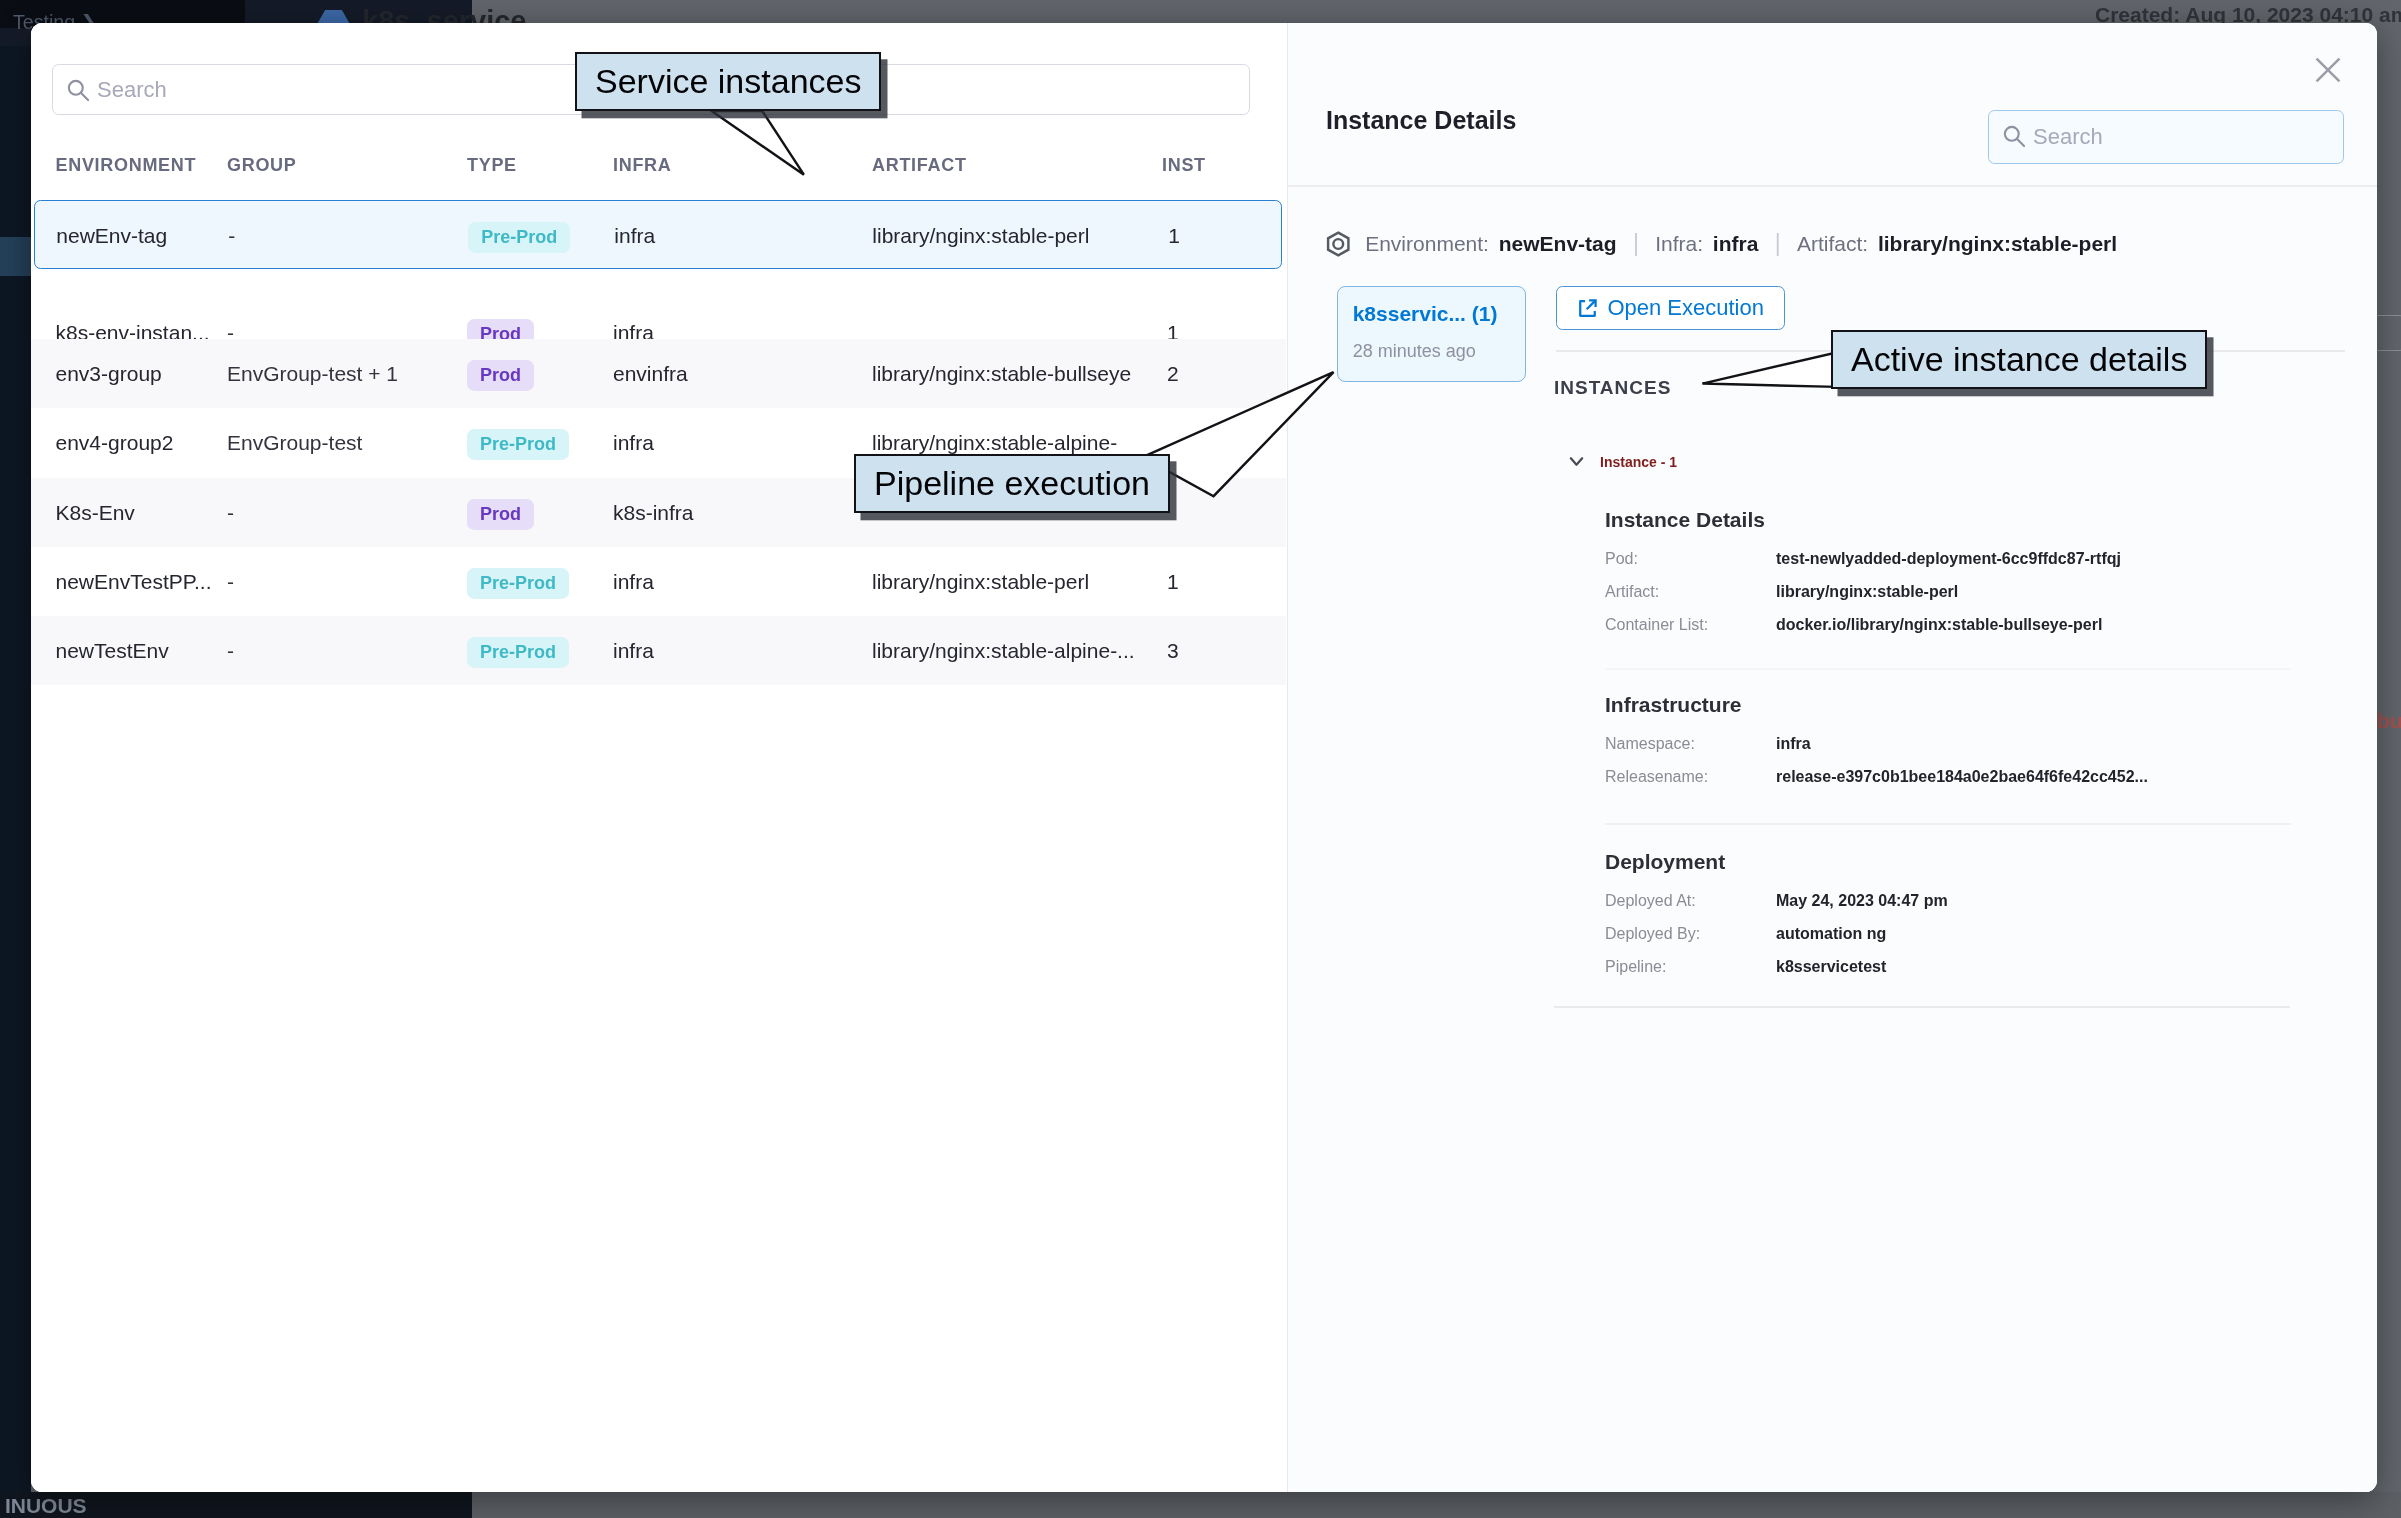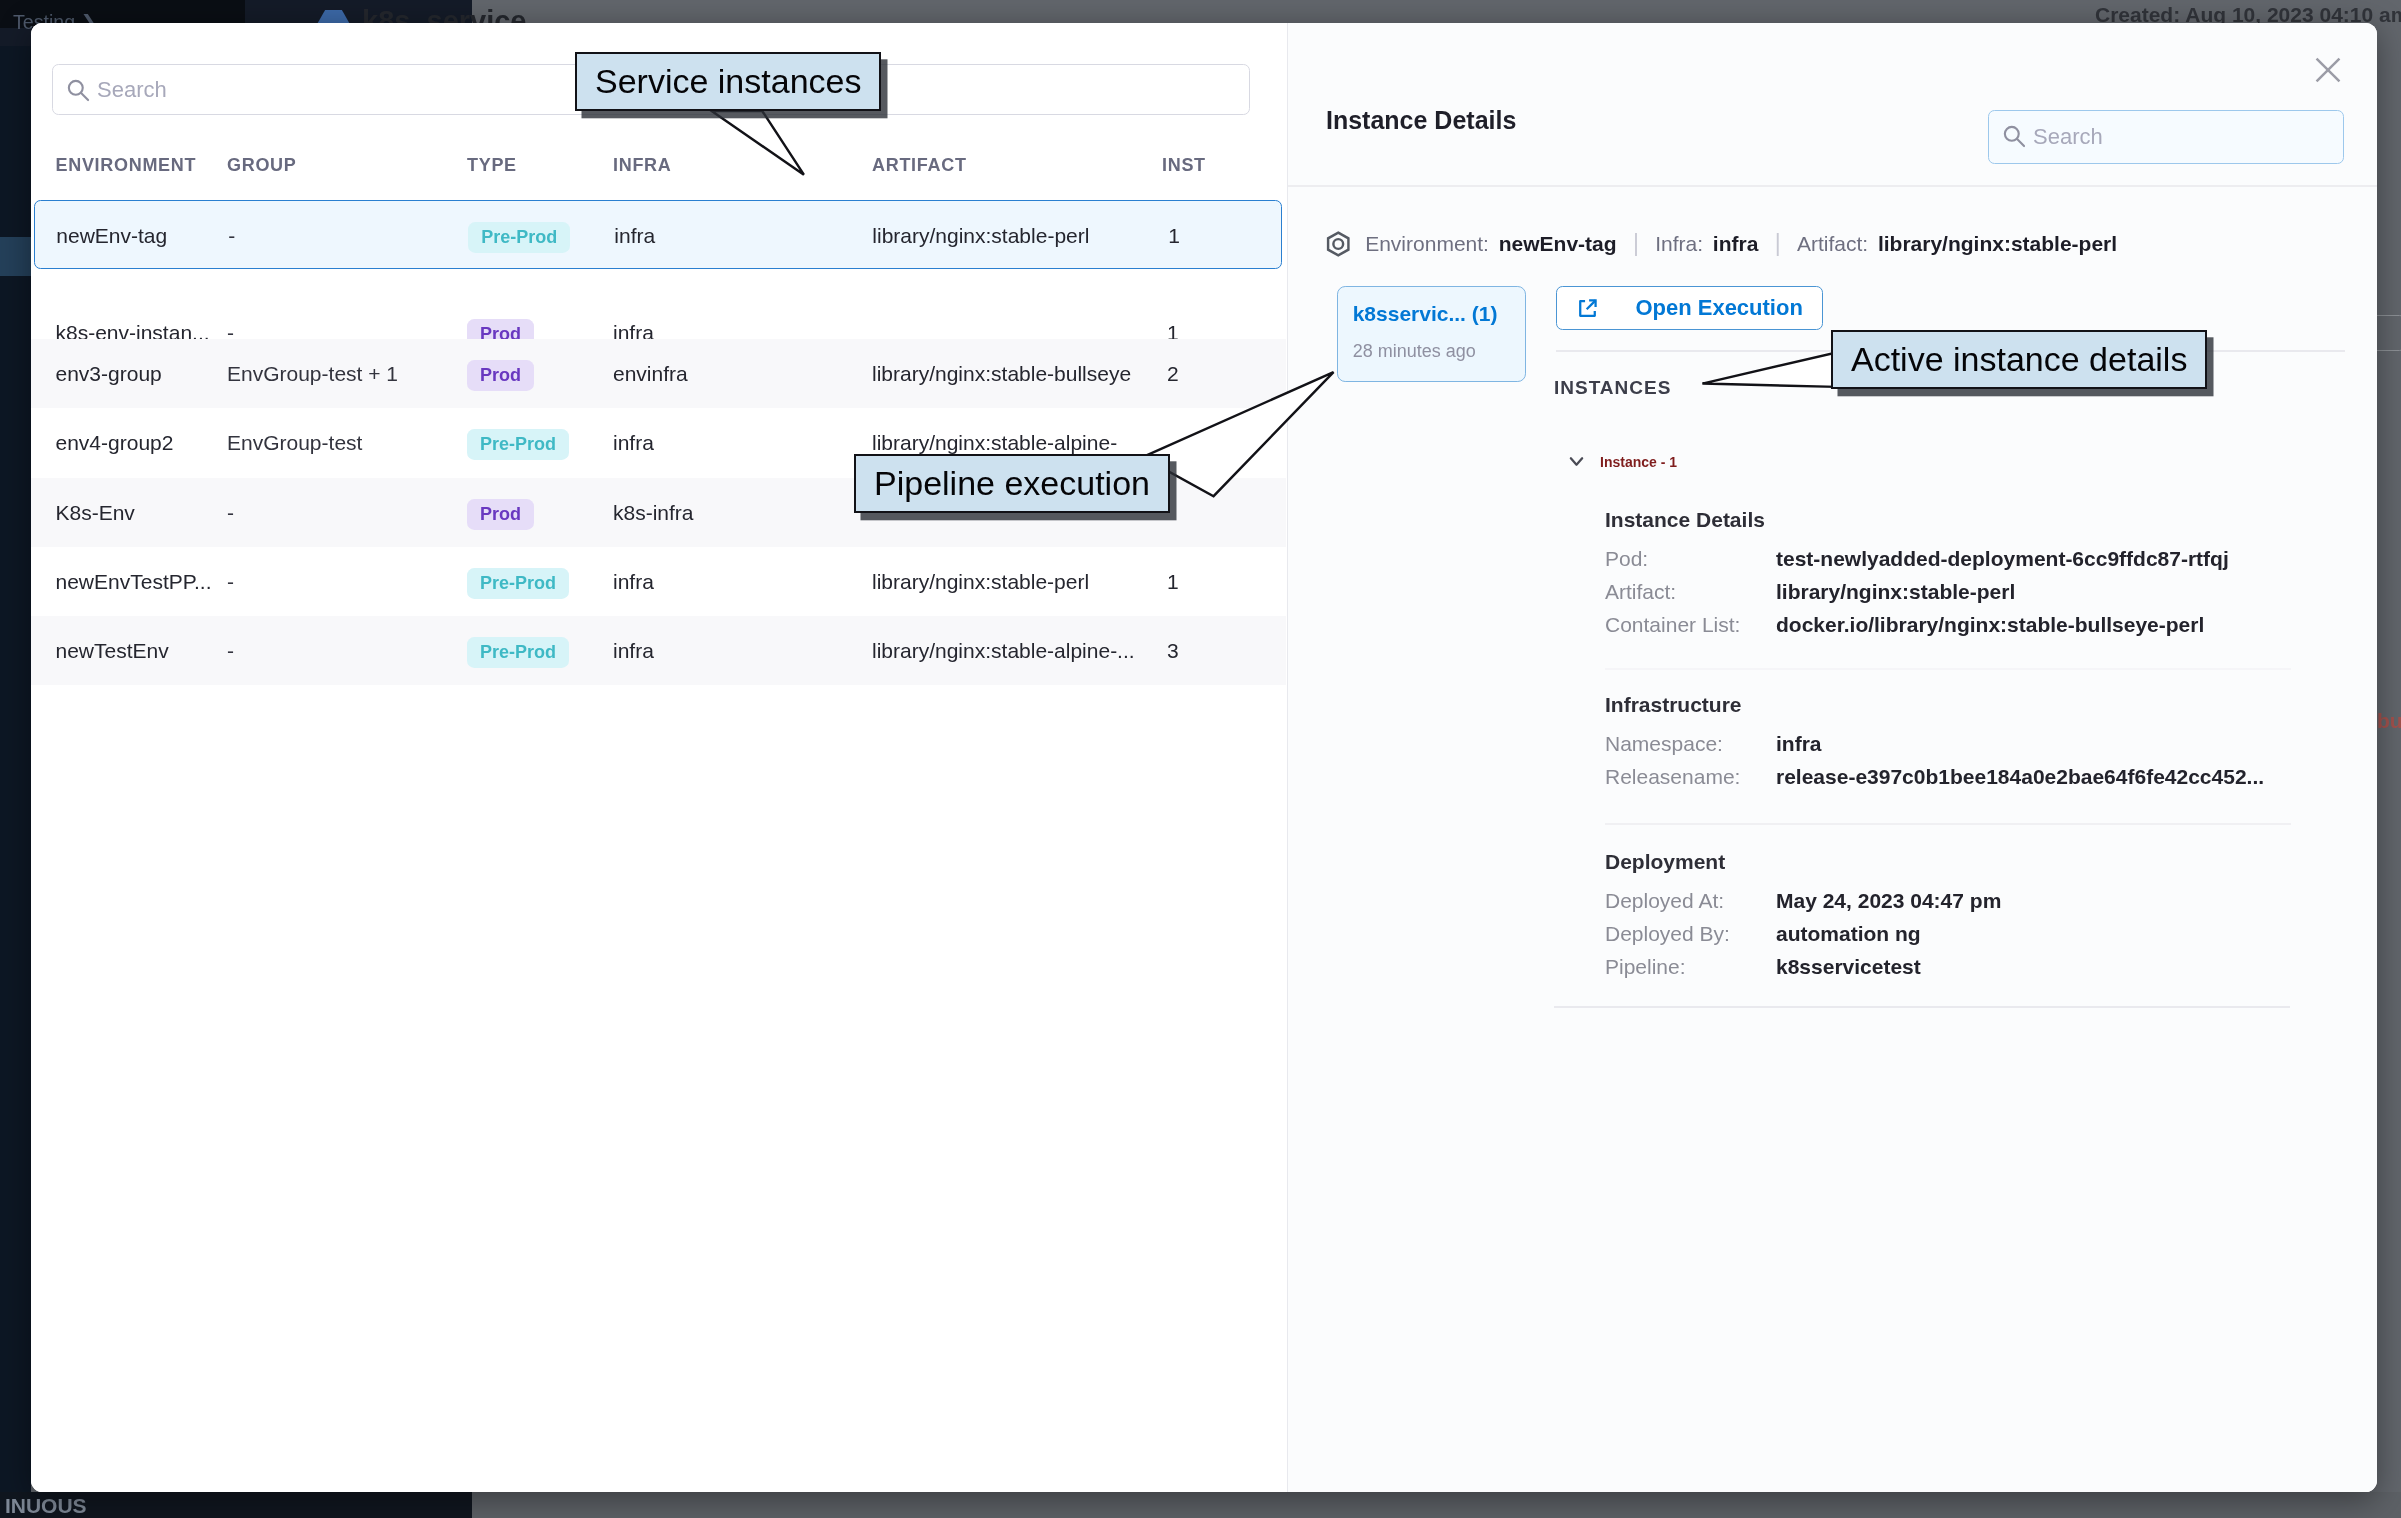--- a/index.html
+++ b/index.html
@@ -81,31 +81,31 @@
   .sum-sep { color:#c9cad4; margin:0 16.3px; font-size:23px; }
 
   #exec-card { left:49px; top:263px; width:189px; height:96px; background:#edf7fe;
                border:1.6px solid #7fb5e2; border-radius:8.2px; cursor:pointer; }
   #exec-name { position:absolute; left:14.7px; top:14.7px; font-size:21px; font-weight:700; color:#0278d5; white-space:nowrap; }
   #exec-time { position:absolute; left:14.7px; top:54px; font-size:18px; color:#8f90a1; }
 
   #open-exec { left:268px; top:263px; height:44px; padding:0 19.6px; background:#fff;
                border:1.6px solid #4a95d4; border-radius:6.5px; display:flex; align-items:center;
                gap:9.8px; cursor:pointer; }
-  #open-exec span { font-size:22px; font-weight:700; color:#0278d5; white-space:nowrap;margin-left:28px; }
+  #open-exec span { font-size:22px; font-weight:400; color:#0278d5; white-space:nowrap; }
 
   #rp-div2 { left:268px; top:327px; width:789px; height:1.6px; background:#e9e9ee; }
   #instances-label { left:266px; top:354px; font-size:19px; font-weight:800; color:#3c3e4a; letter-spacing:1px; }
 
   #inst-header { left:278px; top:424px; height:29px; display:flex; align-items:center; gap:13px; cursor:pointer; }
   #inst-title { font-size:14px; font-weight:600; color:#7f1d1d; }
 
   .section { position:absolute; left:317px; width:718px; }
   .sec-heading { font-size:21px; font-weight:700; color:#2e2e37; line-height:29px; margin-bottom:8.2px; }
-  .kv { display:flex; line-height:33px; font-size:21px; }
+  .kv { display:flex; line-height:33px; font-size:16px; }
   .kv .k { width:171px; color:#8a8b95; flex:none; }
   .kv .v { color:#23232c; font-weight:700; white-space:nowrap; }
 
   .sec-div { position:absolute; background:#f0f0f3; height:1.6px; }
   #div-a { left:317px; top:645px; width:686px; background:#f5f5f8; }
   #div-b { left:317px; top:800px; width:686px; }
   #div-c { left:266px; top:983px; width:736px; background:#e9e9ee; }
 
   
   #tails { left:0; top:0; width:2401px; height:1518px; z-index:39; pointer-events:none; }

